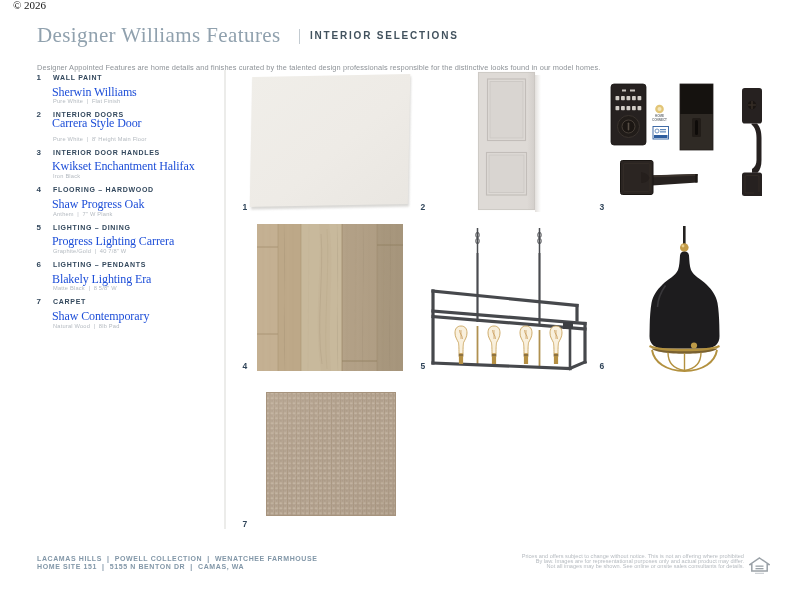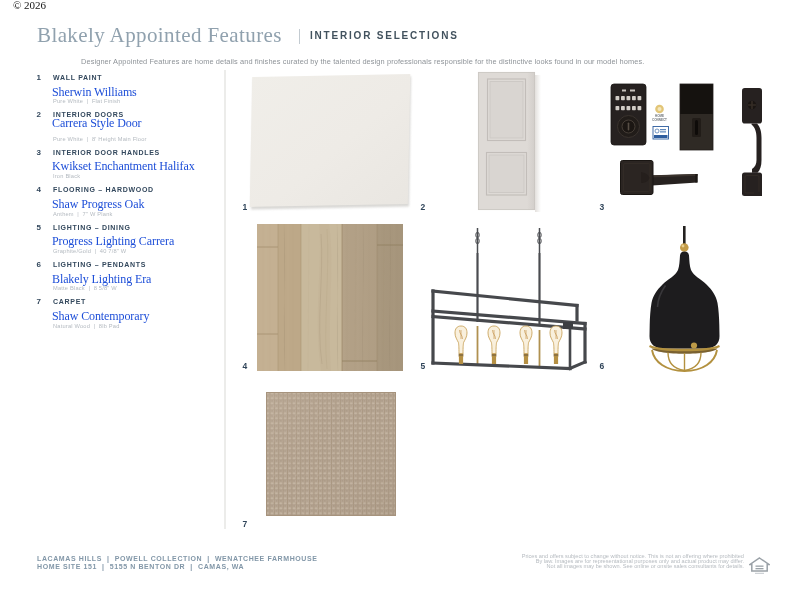--- a/index.html
+++ b/index.html
@@ -8,27 +8,27 @@
 .num{position:absolute;font-size:8px;font-weight:bold;color:#33485d;}
 .name{position:absolute;font-family:"Liberation Serif",serif;font-size:12px;letter-spacing:-0.1px;color:#1d4ed8;white-space:nowrap;}
 .sub{position:absolute;font-size:5.7px;color:#b4bac0;letter-spacing:0.2px;white-space:nowrap;}
 .lbl{position:absolute;font-size:8.5px;font-weight:bold;color:#30455a;}
 </style>
 </head>
 <body>
 
 <div style="position:absolute;left:13px;top:-1px;font-family:'Liberation Serif',serif;font-size:11px;color:#141414;">© 2026</div>
 
-<div style="position:absolute;left:37px;top:22.5px;font-family:'Liberation Serif',serif;font-size:21px;color:#90a1ae;letter-spacing:0.4px;">Blakely Appointed Features</div>
+<div style="position:absolute;left:37px;top:22.5px;font-family:'Liberation Serif',serif;font-size:21px;color:#90a1ae;letter-spacing:0.4px;">Designer Williams Features</div>
 
 <div style="position:absolute;left:299px;top:28.5px;width:1px;height:15px;background:#c3cbd1;"></div>
 
 <div style="position:absolute;left:310px;top:29.5px;font-size:10px;font-weight:bold;letter-spacing:1.8px;color:#42525e;text-align:right;">INTERIOR SELECTIONS</div>
 
-<div style="position:absolute;left:37px;top:57px;font-size:7.4px;color:#8e9398;letter-spacing:0.1px;margin-left:44px;">Designer Appointed Features are home details and finishes curated by the talented design professionals responsible for the distinctive looks found in our model homes.</div>
+<div style="position:absolute;left:37px;top:63px;font-size:7.4px;color:#8e9398;letter-spacing:0.1px;">Designer Appointed Features are home details and finishes curated by the talented design professionals responsible for the distinctive looks found in our model homes.</div>
 
 <div style="position:absolute;left:224px;top:70px;width:2px;height:459px;background:#ececea;"></div>
 
 <div class="num" style="left:36.5px;top:72.9px;">1</div>
 
 <div class="hdr" style="left:53px;top:74px;">WALL PAINT</div>
 
 <div class="name" style="left:52px;top:84.6px;">Sherwin Williams</div>
 
 <div class="sub" style="left:53px;top:98.4px;">Pure White&nbsp;&nbsp;|&nbsp;&nbsp;Flat Finish</div>

